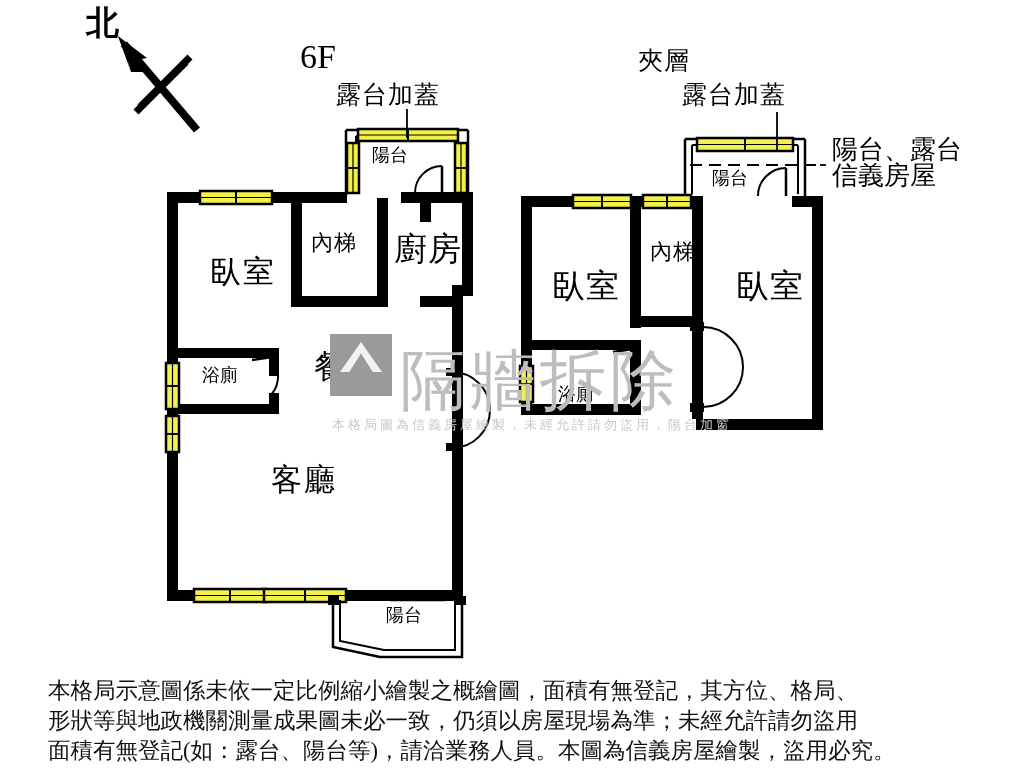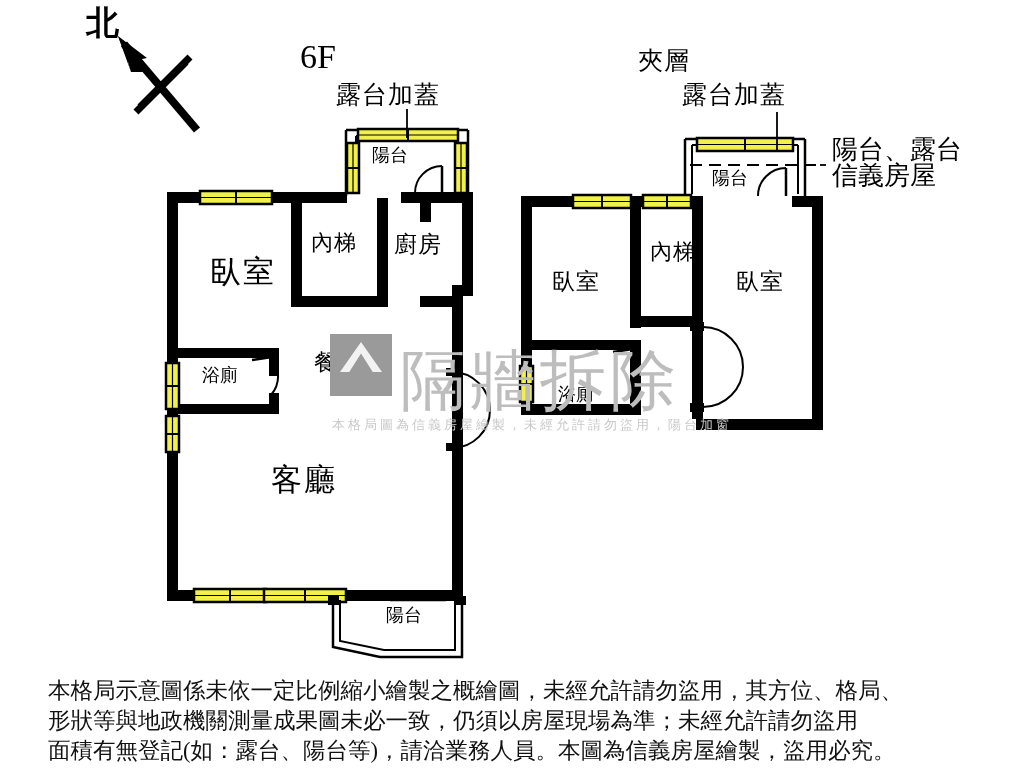--- a/index.html
+++ b/index.html
@@ -27,21 +27,21 @@
     height: 768px;
   }
   .lbl {
     position: absolute;
     white-space: nowrap;
     color: #000;
     font-family: "Liberation Serif", "DejaVu Serif", serif;
     line-height: 1;
   }
   .room-xl { font-size: 31px; letter-spacing: 2px; }
-  .room-lg { font-size: 23px; letter-spacing: 1px; }
+  .room-lg { font-size: 33px; letter-spacing: 1px; }
   .room-md { font-size: 22px; letter-spacing: 1px; }
   .room-sm { font-size: 18px; letter-spacing: 0px; }
   .callout  { font-size: 25px; letter-spacing: 1px; }
   .callout-sm { font-size: 26px; letter-spacing: 0px; }
   .floor-tag { font-size: 34px; font-family: "Liberation Serif","DejaVu Serif",serif; }
   .north-tag { font-size: 33px; font-weight: bold; font-family: "Liberation Sans","DejaVu Sans",sans-serif; }
 
   
   #watermark {
     position: absolute;
@@ -352,18 +352,18 @@
   <div class="lbl room-lg" style="left:736px; top:270px;">臥室</div>
   <div class="lbl room-sm" style="left:558px; top:385px;">浴廁</div>
 
   <div id="watermark">
     <div id="wm-logo"></div>
     <div id="wm-text">隔牆拆除</div>
     <div id="wm-sub">本格局圖為信義房屋繪製，未經允許請勿盜用，陽台加窗</div>
   </div>
 
   <div id="disclaimer">
-    <div>本格局示意圖係未依一定比例縮小繪製之概繪圖，未經允許請勿盜用，其方位、格局、</div>
+    <div>本格局示意圖係未依一定比例縮小繪製之概繪圖，面積有無登記，其方位、格局、</div>
     <div>形狀等與地政機關測量成果圖未必一致，仍須以房屋現場為準；未經允許請勿盜用</div>
     <div>面積有無登記(如：露台、陽台等)，請洽業務人員。本圖為信義房屋繪製，盜用必究。</div>
   </div>
 
 </div>
 
 </body></html>

